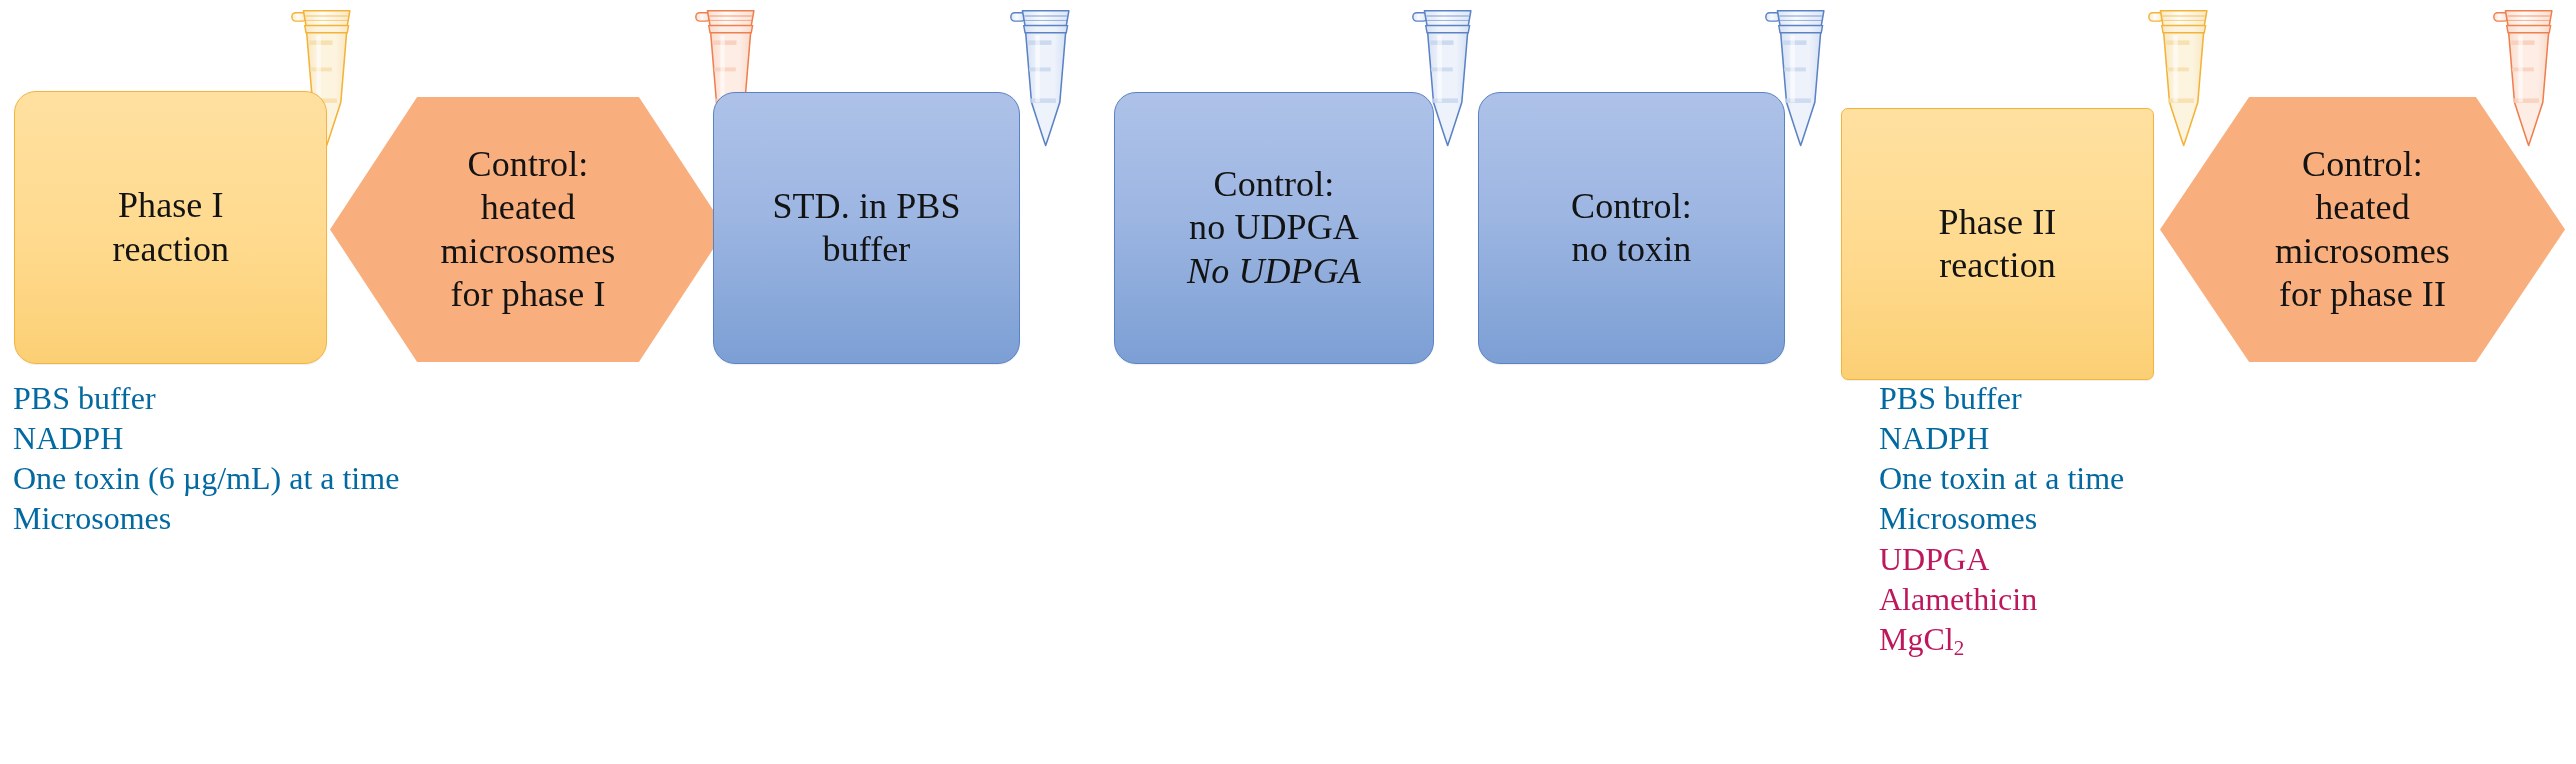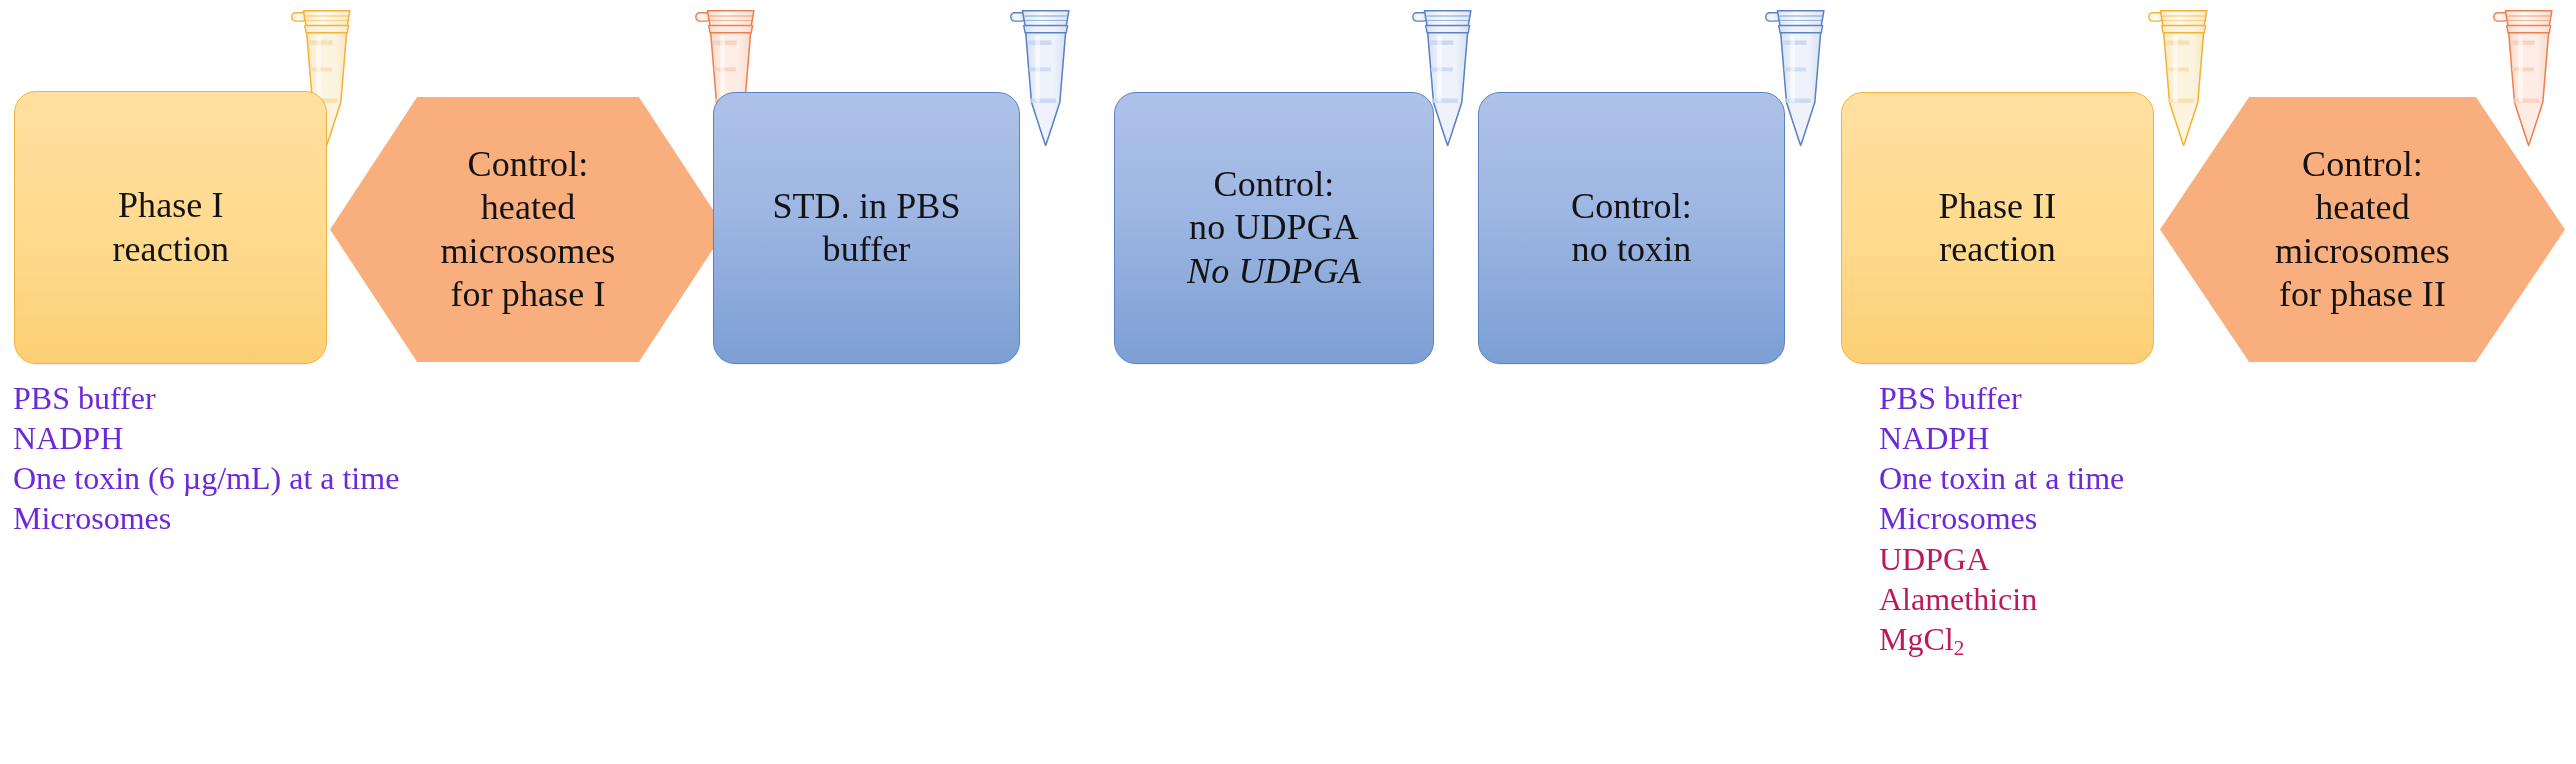--- a/index.html
+++ b/index.html
@@ -46,21 +46,21 @@
 
   
   .reagents{
     position:absolute;
     font-size:32px;
     line-height:1.255;
     white-space:nowrap;
     z-index:4;
   }
   .reagents .line{display:block;}
-  .reagents .line.green{color:#6d28d9;}
+  .reagents .line.green{color:#0369a1;}
   .reagents .line.black{color:#be185d;}
   sub{font-size:.66em;vertical-align:baseline;position:relative;bottom:-.26em;}
 </style>
 </head>
 <body>
 
 <div id="stage">
 
   <div class="tube" style="left:288px;">
 <svg viewBox="0 0 104 224" xmlns="http://www.w3.org/2000/svg">
@@ -325,21 +325,21 @@
       </span>
   </div>
 
   <div class="shape rrect blue" style="left:1478px;top:92px;width:305px;height:270px;">
     <span class="lbl">
         <span style="display: block;">Control:</span>
         <span style="display: block;">no toxin</span>
       </span>
   </div>
 
-  <div class="shape rrect yellow" style="left:1841px;top:92px;width:311px;height:270px;">
+  <div class="shape rrect yellow" style="left:1841px;top:108px;width:311px;height:270px;border-radius:7px;">
     <span class="lbl">
         <span style="display: block;">Phase II</span>
         <span style="display: block;">reaction</span>
       </span>
   </div>
 
   <div class="shape hex" style="left:2160px;top:97px;width:405px;height:265px;">
     <span class="lbl">
         <span style="display: block;">Control:</span>
         <span style="display: block;">heated</span>

